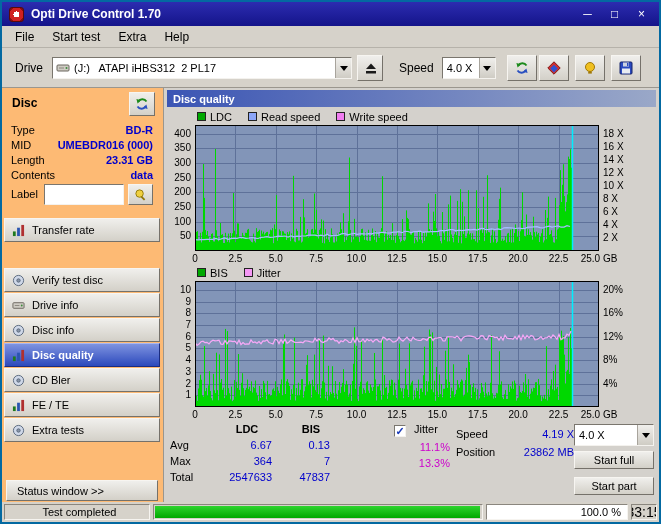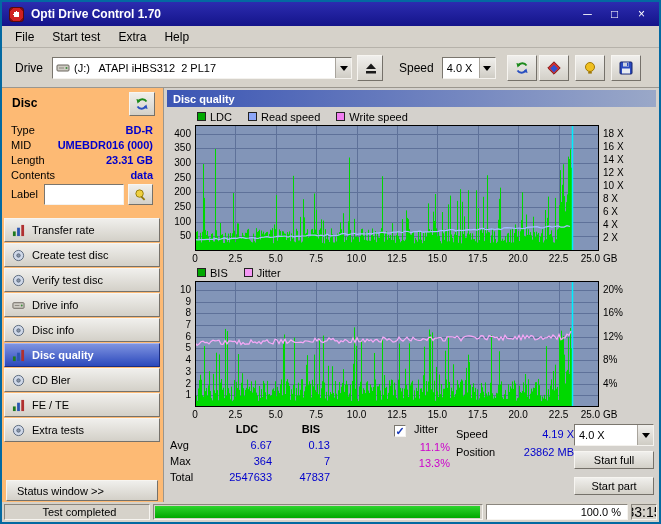--- a/index.html
+++ b/index.html
@@ -249,26 +249,20 @@
         <svg width="13" height="13" viewBox="0 0 14 14">
             <use href="#i-search"></use>
           </svg>
       </div>
 
       <div class="side-btn" style="top:130px">
         <svg width="13" height="13" viewBox="0 0 14 14">
             <use href="#i-chart"></use>
           </svg>
         <span>Transfer rate</span>
-      </div>
-      <div class="side-btn" style="top:155px">
-        <svg width="13" height="13" viewBox="0 0 14 14">
-            <use href="#i-disc"></use>
-          </svg>
-        <span>Create test disc</span>
       </div>
       <div class="side-btn" style="top:180px">
         <svg width="13" height="13" viewBox="0 0 14 14">
             <use href="#i-disc"></use>
           </svg>
         <span>Verify test disc</span>
       </div>
       <div class="side-btn" style="top:205px">
         <svg width="13" height="13" viewBox="0 0 14 14">
             <use href="#i-drive"></use>

